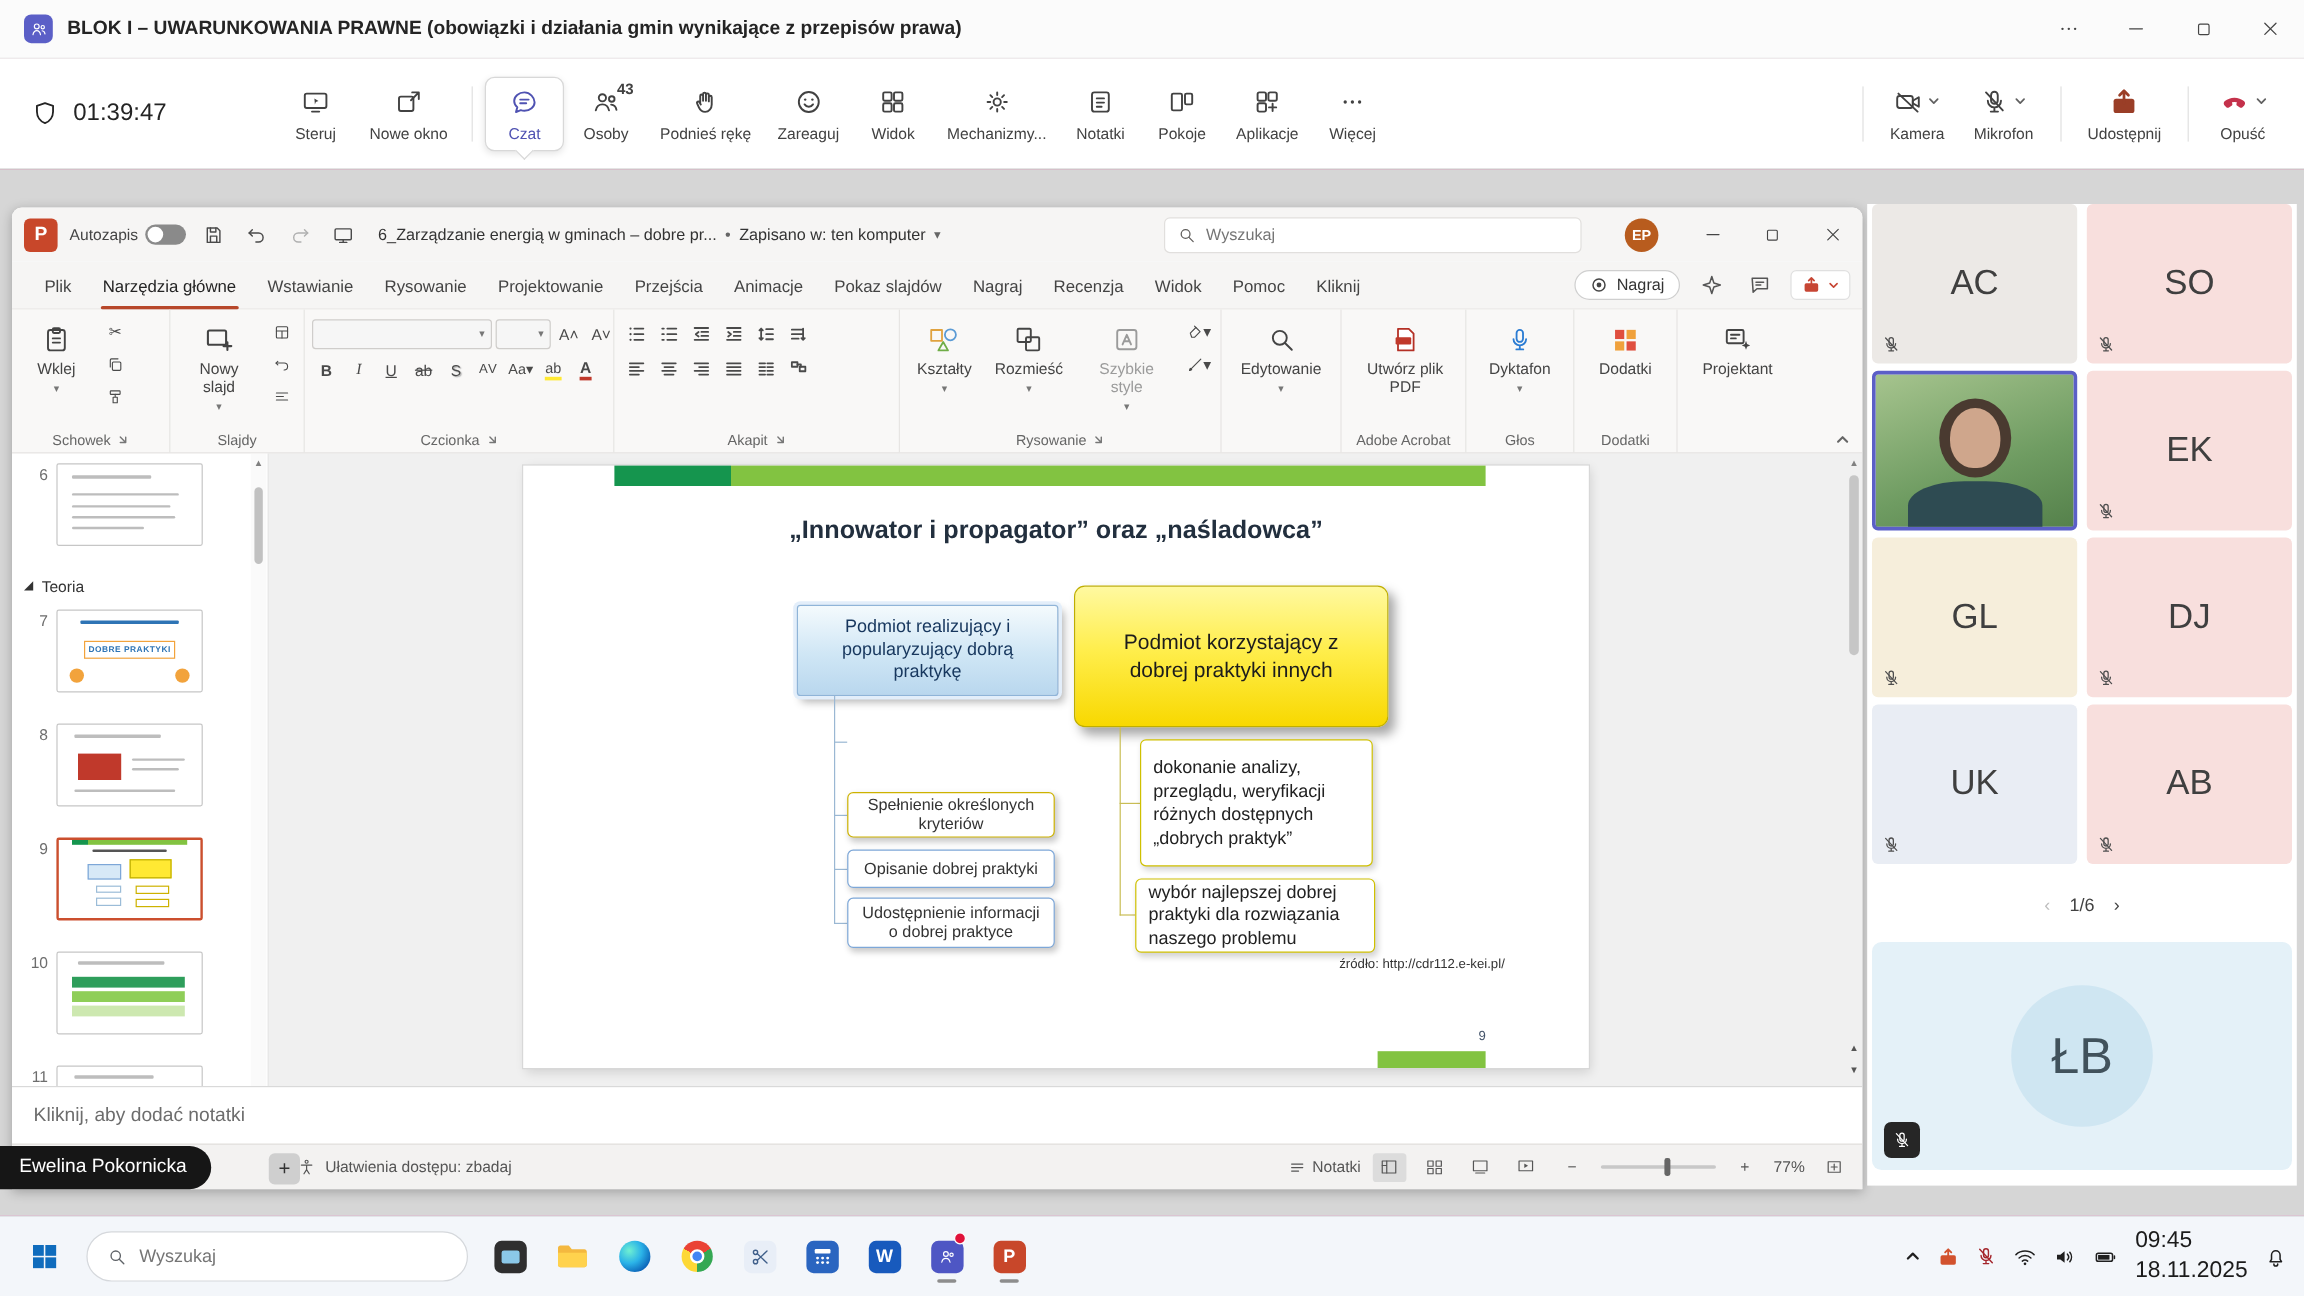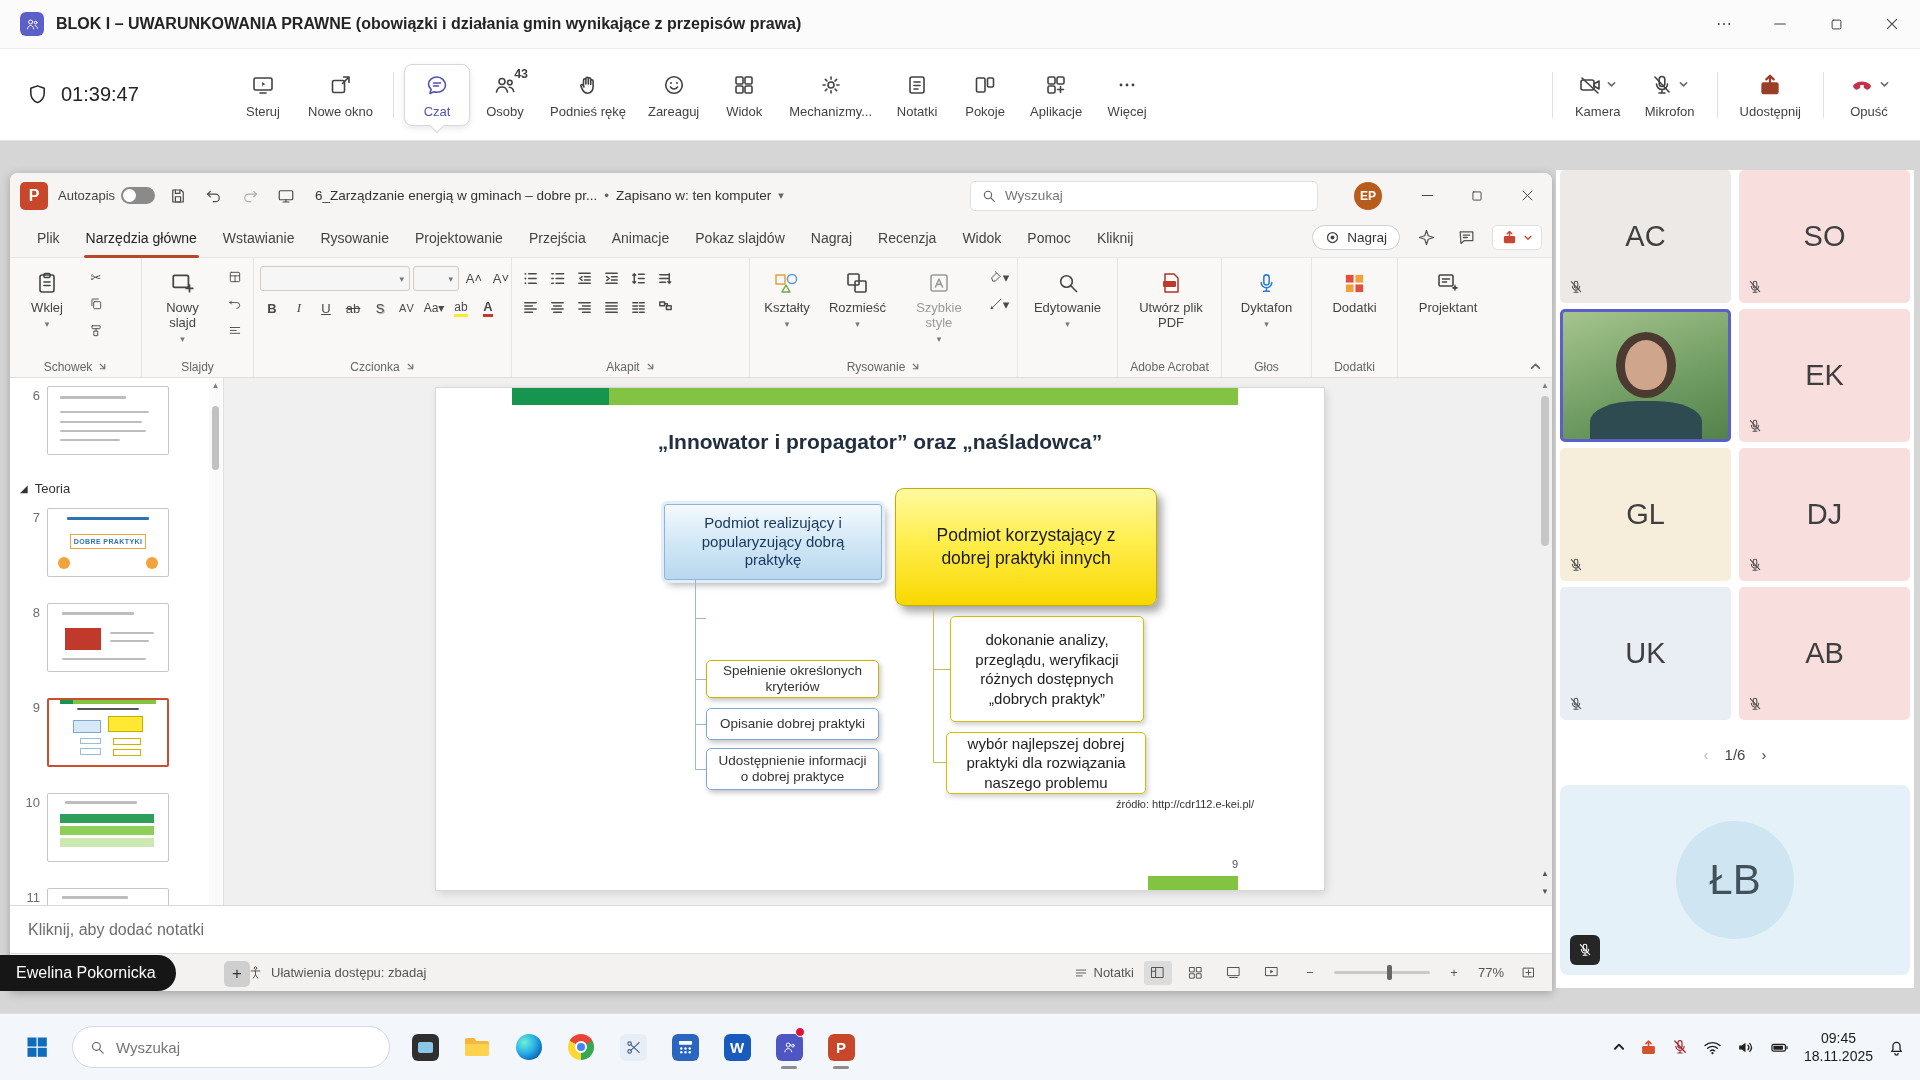--- a/index.html
+++ b/index.html
@@ -106,21 +106,21 @@
 .slide{position:absolute;left:212px;top:10px;width:888px;height:502px;background:#fff;box-shadow:0 0 0 1px #d8d8d8,2px 3px 9px rgba(0,0,0,.14)}
 .s-topbar{position:absolute;left:76px;top:0;width:726px;height:17px;background:linear-gradient(90deg,#15954e 0 97px,#82c341 97px)}
 .s-title{position:absolute;left:0;top:42px;width:100%;text-align:center;font-size:21px;font-weight:700;color:#222f3e}
 .s-bluebox{position:absolute;left:228px;top:116px;width:218px;height:76px;background:linear-gradient(180deg,#f4fafd,#cfe6f5 55%,#b9d7ee);border:1px solid #8fb4d8;border-radius:3px;box-shadow:0 0 0 3px #e3eefa,4px 5px 7px rgba(0,0,0,.30);display:flex;align-items:center;justify-content:center;text-align:center;font-size:15px;color:#17375e;padding:4px 8px;line-height:1.25}
 .s-yellowbox{position:absolute;left:459px;top:100px;width:262px;height:118px;background:linear-gradient(180deg,#fff9a0 0%,#ffee4d 45%,#f8d800 100%);border:1.5px solid #bfae00;border-radius:9px;box-shadow:5px 6px 9px rgba(0,0,0,.35);display:flex;align-items:center;justify-content:center;text-align:center;font-size:17.5px;color:#1c1c1c;padding:8px 16px;line-height:1.3}
 .s-item{position:absolute;left:270px;width:173px;background:#fff;border:1px solid #7da7d8;border-radius:5px;box-shadow:2px 3px 5px rgba(0,0,0,.22);display:flex;align-items:center;justify-content:center;text-align:center;font-size:13.5px;color:#333;padding:3px 6px;line-height:1.2}
 .s-i1{top:206px;height:48px}
 .s-i2{top:272px;height:38px;border-color:#cdb200}
 .s-i3{top:320px;height:32px}
 .s-i4{top:360px;height:42px}
-.s-r{position:absolute;background:#fff;border:1.5px solid #cfc000;border-radius:5px;box-shadow:2px 3px 5px rgba(0,0,0,.18);display:flex;align-items:center;justify-content:center;text-align:center;font-size:15px;color:#222;padding:4px 10px;line-height:1.3}
+.s-r{position:absolute;background:#fff;border:1.5px solid #cfc000;border-radius:5px;box-shadow:2px 3px 5px rgba(0,0,0,.18);display:flex;align-items:center;justify-content:center;text-align:left;font-size:15px;color:#222;padding:4px 10px;line-height:1.3}
 .s-r1{left:514px;top:228px;width:194px;height:106px}
 .s-r2{left:510px;top:344px;width:200px;height:62px}
 .connv,.connh{position:absolute;background:#9ab7d3}
 .s-src{position:absolute;left:0;right:70px;top:410px;text-align:right;font-size:11px;color:#333}
 .s-pg{position:absolute;left:796px;top:470px;font-size:11px;color:#44546a}
 .s-botbar{position:absolute;left:712px;top:488px;width:90px;height:14px;background:#82c341}
 .sscroll{position:absolute;right:0;top:0;bottom:0;width:14px;background:#f0f0f0;display:flex;flex-direction:column;align-items:center}
 .sthumb{width:8px;height:150px;background:#c6c6c6;border-radius:4px;margin-top:6px}
 .snavwrap{margin-top:auto;display:flex;flex-direction:column;align-items:center;gap:4px;padding-bottom:6px;color:#555}
 .snav{font-size:8px;line-height:1;padding:3px 2px}
@@ -161,21 +161,21 @@
 .app{width:46px;height:50px;display:flex;align-items:center;justify-content:center;position:relative;border-radius:6px}
 .app.run::after{content:"";position:absolute;bottom:3px;left:50%;transform:translateX(-50%);width:16px;height:3px;border-radius:2px;background:#8d8d8d}
 .sq{width:27px;height:27px;border-radius:6px;display:flex;align-items:center;justify-content:center;color:#fff;font-weight:700;font-size:15px}
 .tsearch{width:318px;height:42px;border-radius:21px;background:#fff;border:1px solid #d5d8dc;display:flex;align-items:center;gap:10px;padding:0 16px;color:#5f6368;margin:0 6px}
 .tsearch input{border:none;outline:none;background:transparent;font-size:15px;color:#5f6368;width:230px;font-family:inherit}
 .edge{width:26px;height:26px;border-radius:50%;background:radial-gradient(circle at 32% 32%,#6ff0d2 0%,#2bb3e8 42%,#0b63b8 78%,#0a4f9e 100%)}
 .chrome{width:26px;height:26px;border-radius:50%;background:conic-gradient(from -60deg,#ea4335 0 120deg,#34a853 0 240deg,#fdd835 0 360deg);display:flex;align-items:center;justify-content:center}
 .cin{width:12px;height:12px;border-radius:50%;background:#4285f4;border:2.5px solid #fff}
 .nbadge{position:absolute;top:5px;right:7px;width:10px;height:10px;border-radius:50%;background:#e0123a;border:1.5px solid #fff}
 .tb-right{margin-left:auto;display:flex;align-items:center;gap:14px;color:#1f1f1f}
-.clock{text-align:center;font-size:14px;line-height:1.3;color:#1b1b1b}
+.clock{text-align:left;font-size:19px;line-height:1.3;color:#1b1b1b}
 .trayic{display:flex;align-items:center;justify-content:center}
 </style>
 </head>
 <body>
 
 <div class="screen">
 
   <div class="ttl">
     <div class="ttl-logo">
       <svg class="ic" width="15" height="15" viewBox="0 0 24 24" style="stroke:#fff">

